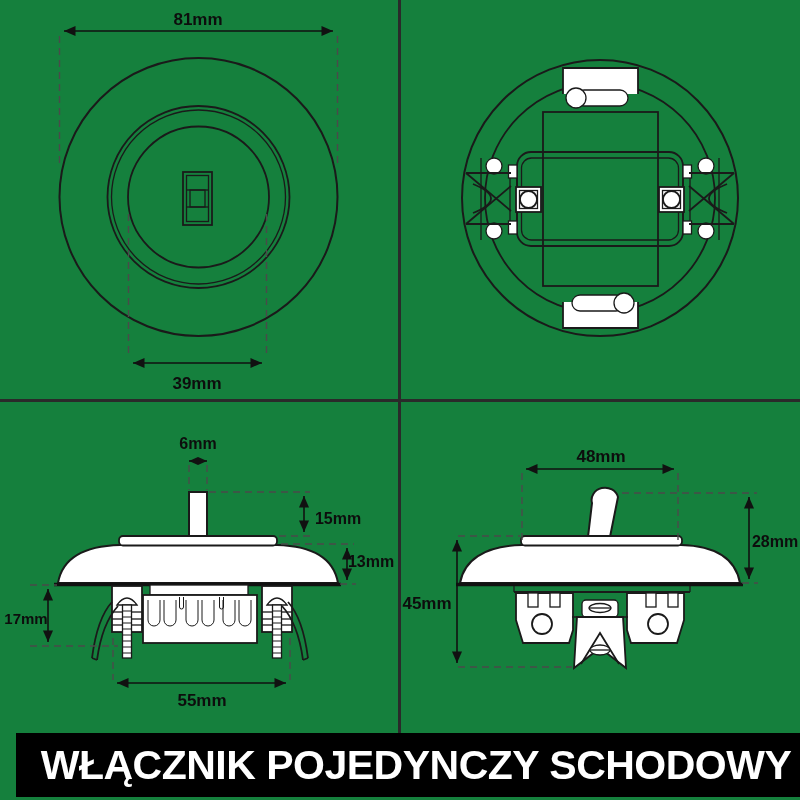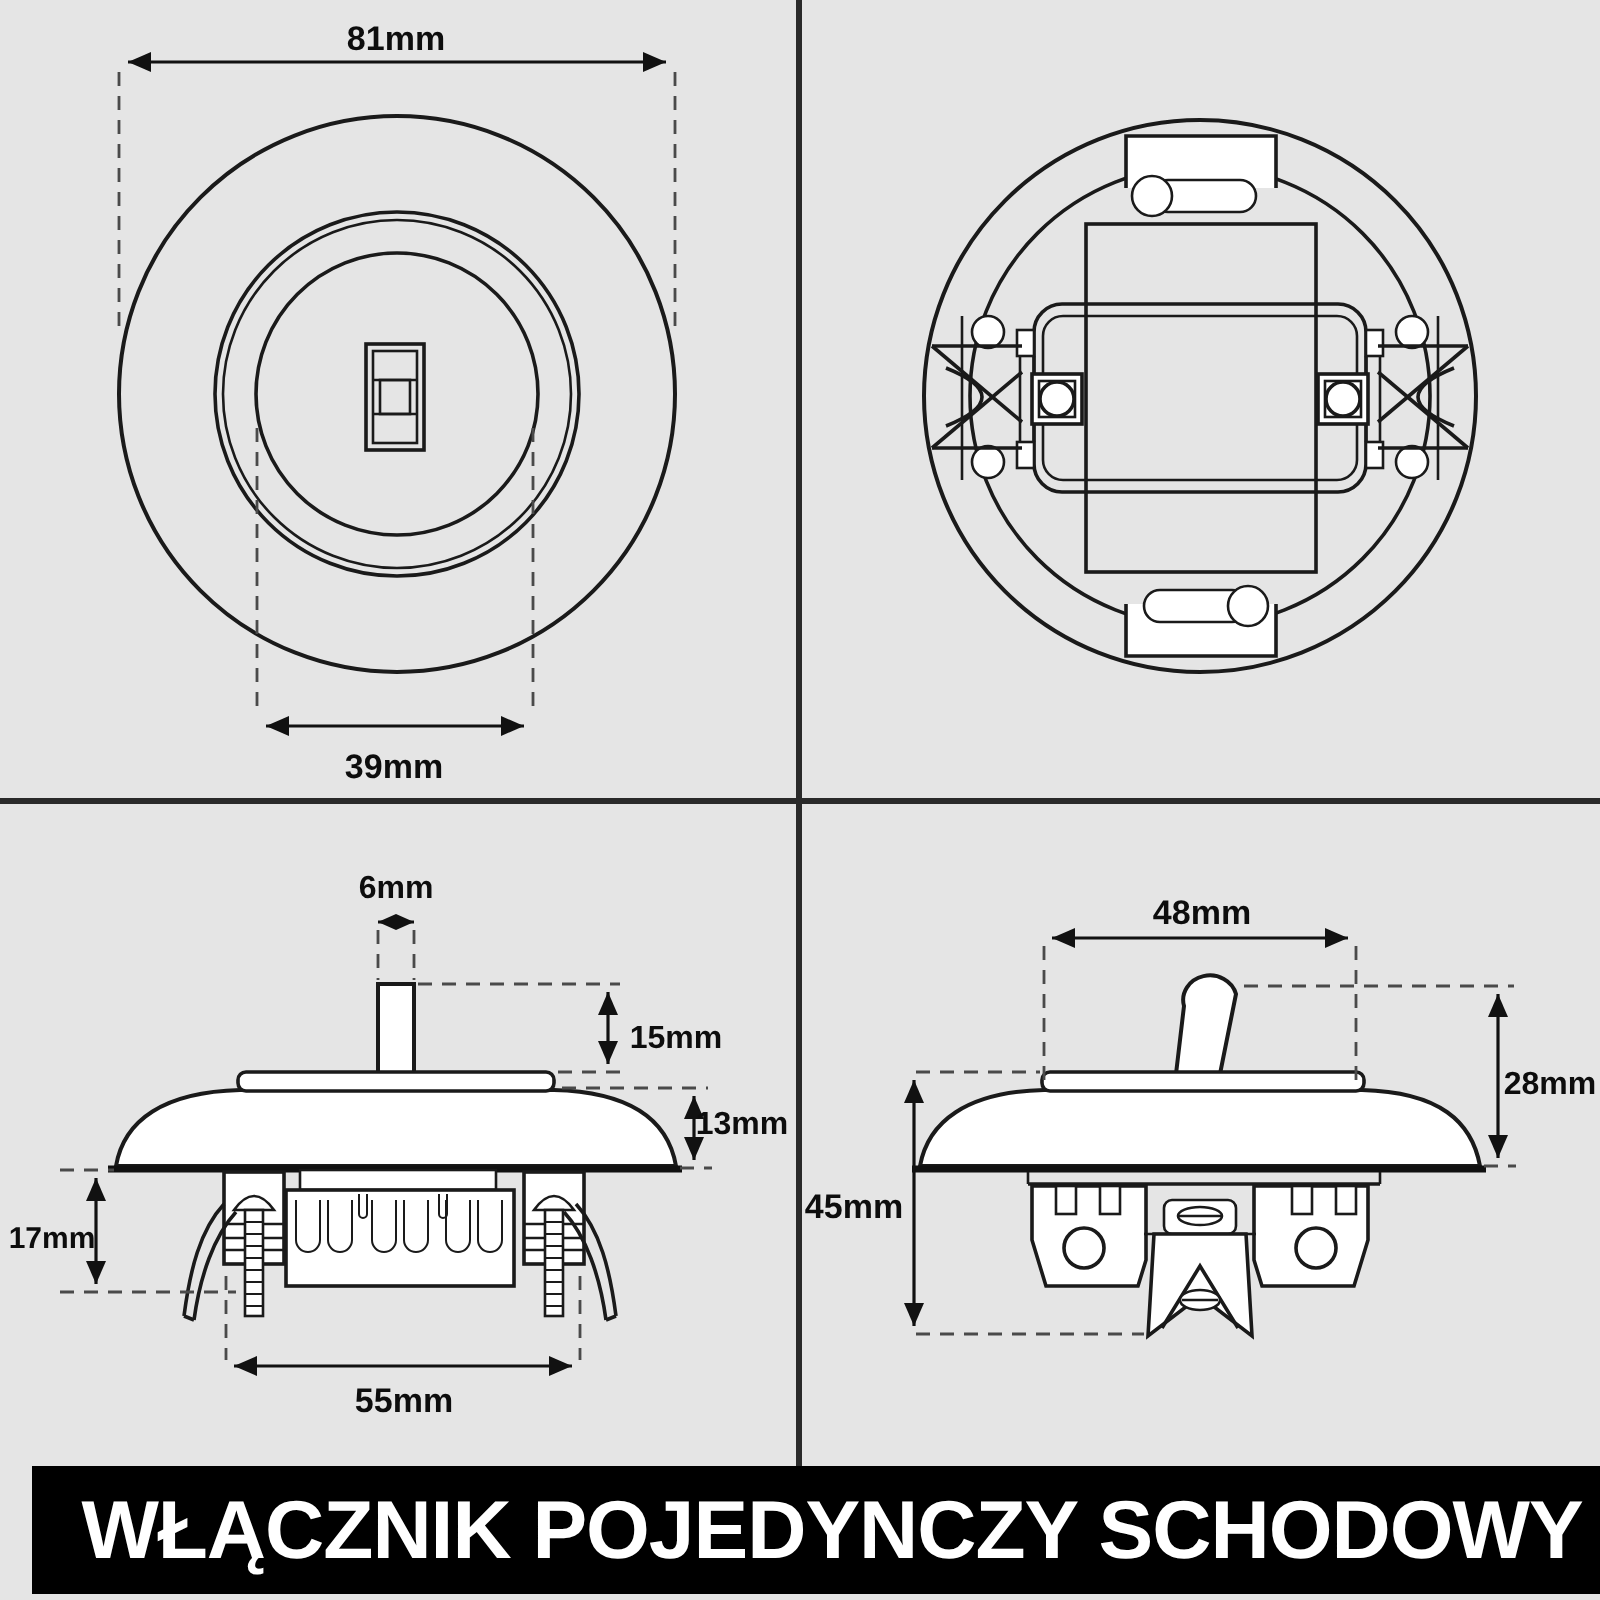--- a/index.html
+++ b/index.html
@@ -1,17 +1,17 @@
 <!DOCTYPE html>
 <html><head>
 <meta charset="utf-8">
 <style>
   html,body{margin:0;padding:0;background:#ffffff;}
   body{width:800px;height:800px;position:relative;font-family:"Liberation Sans",sans-serif;overflow:hidden;}
-  .sheet{position:absolute;left:0;top:0;width:800px;height:800px;background:#e5e5e5;text-align:right;}
+  .sheet{position:absolute;left:0;top:0;width:800px;height:800px;background:#15803d;text-align:right;}
   svg.quad{position:absolute;display:block;}
   #q-front{left:0;top:0;}
   #q-back{left:400px;top:0;}
   #q-side{left:0;top:400px;}
   #q-side2{left:400px;top:400px;}
   .divider-v{position:absolute;left:398px;top:0;width:3px;height:733px;background:#2a2a2a;}
   .divider-h{position:absolute;left:0;top:399px;width:800px;height:3px;background:#2a2a2a;}
   .banner{position:absolute;left:16px;top:733px;width:800px;height:64px;background:#000000;
           display:flex;align-items:center;justify-content:center;}
   .banner span{color:#ffffff;font-weight:700;font-size:41px;letter-spacing:-0.5px;white-space:nowrap;}

